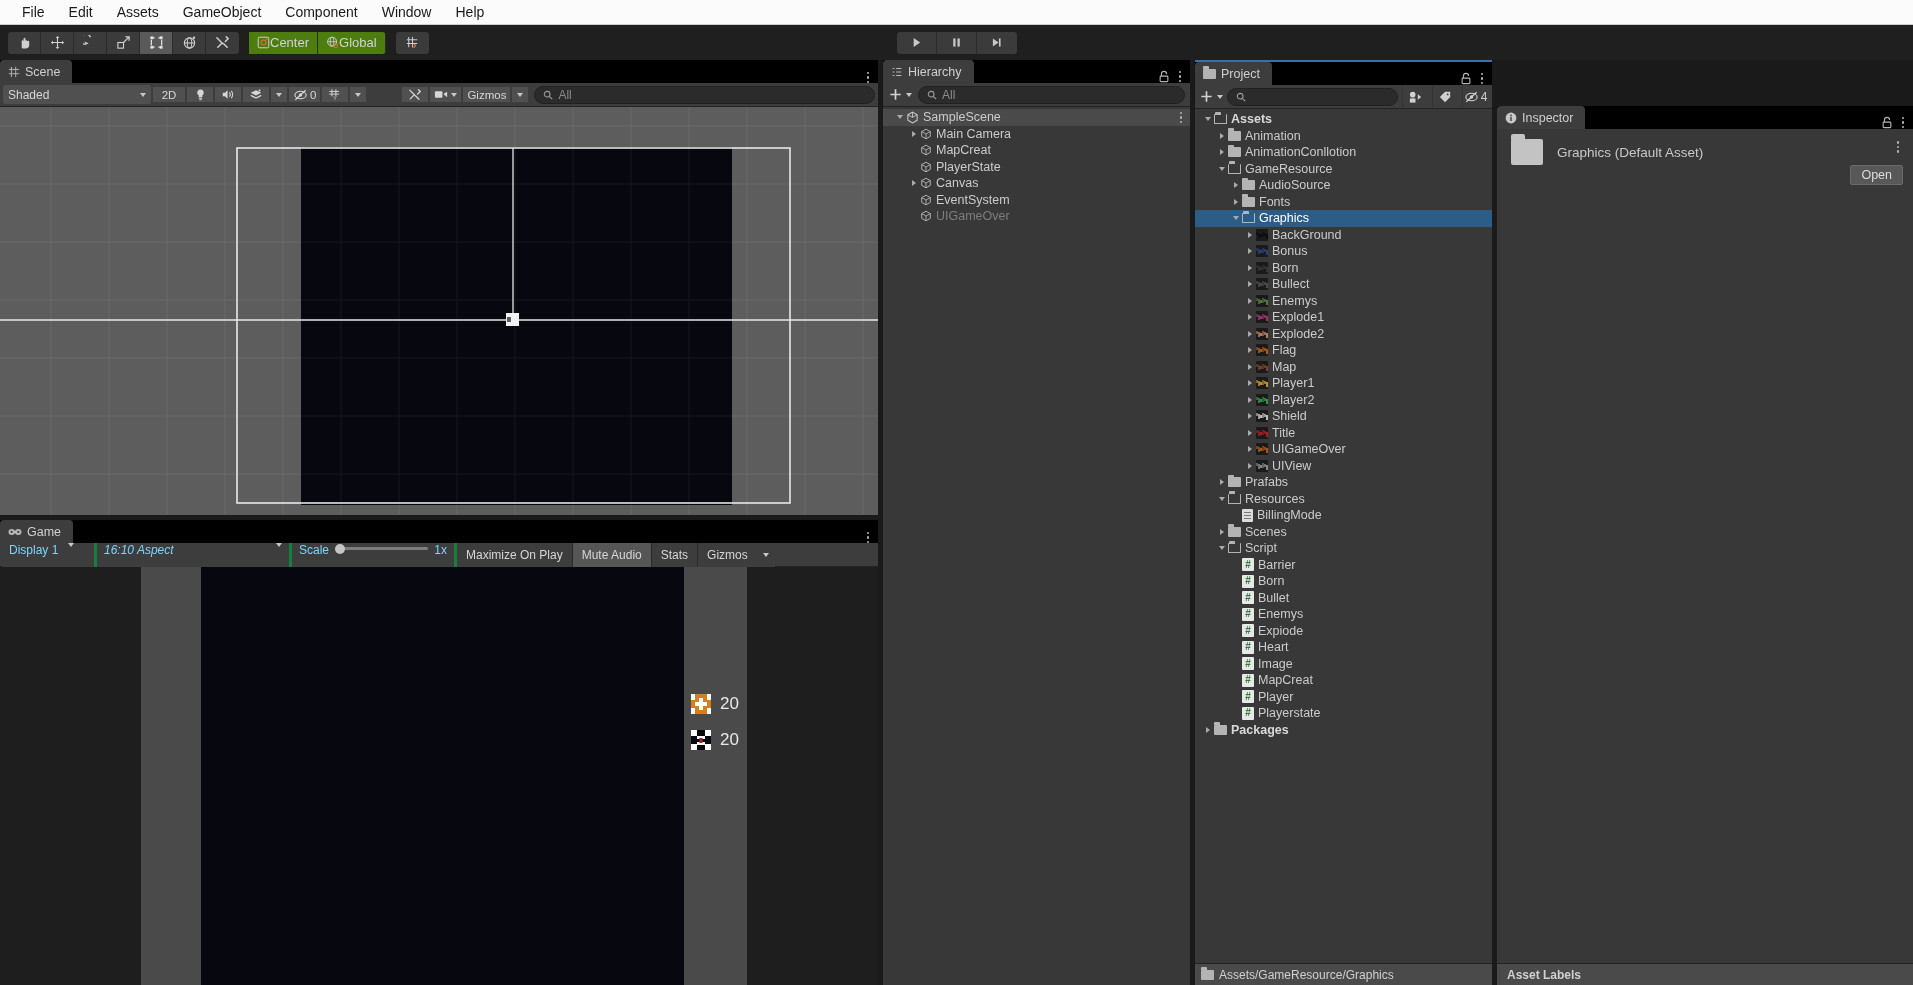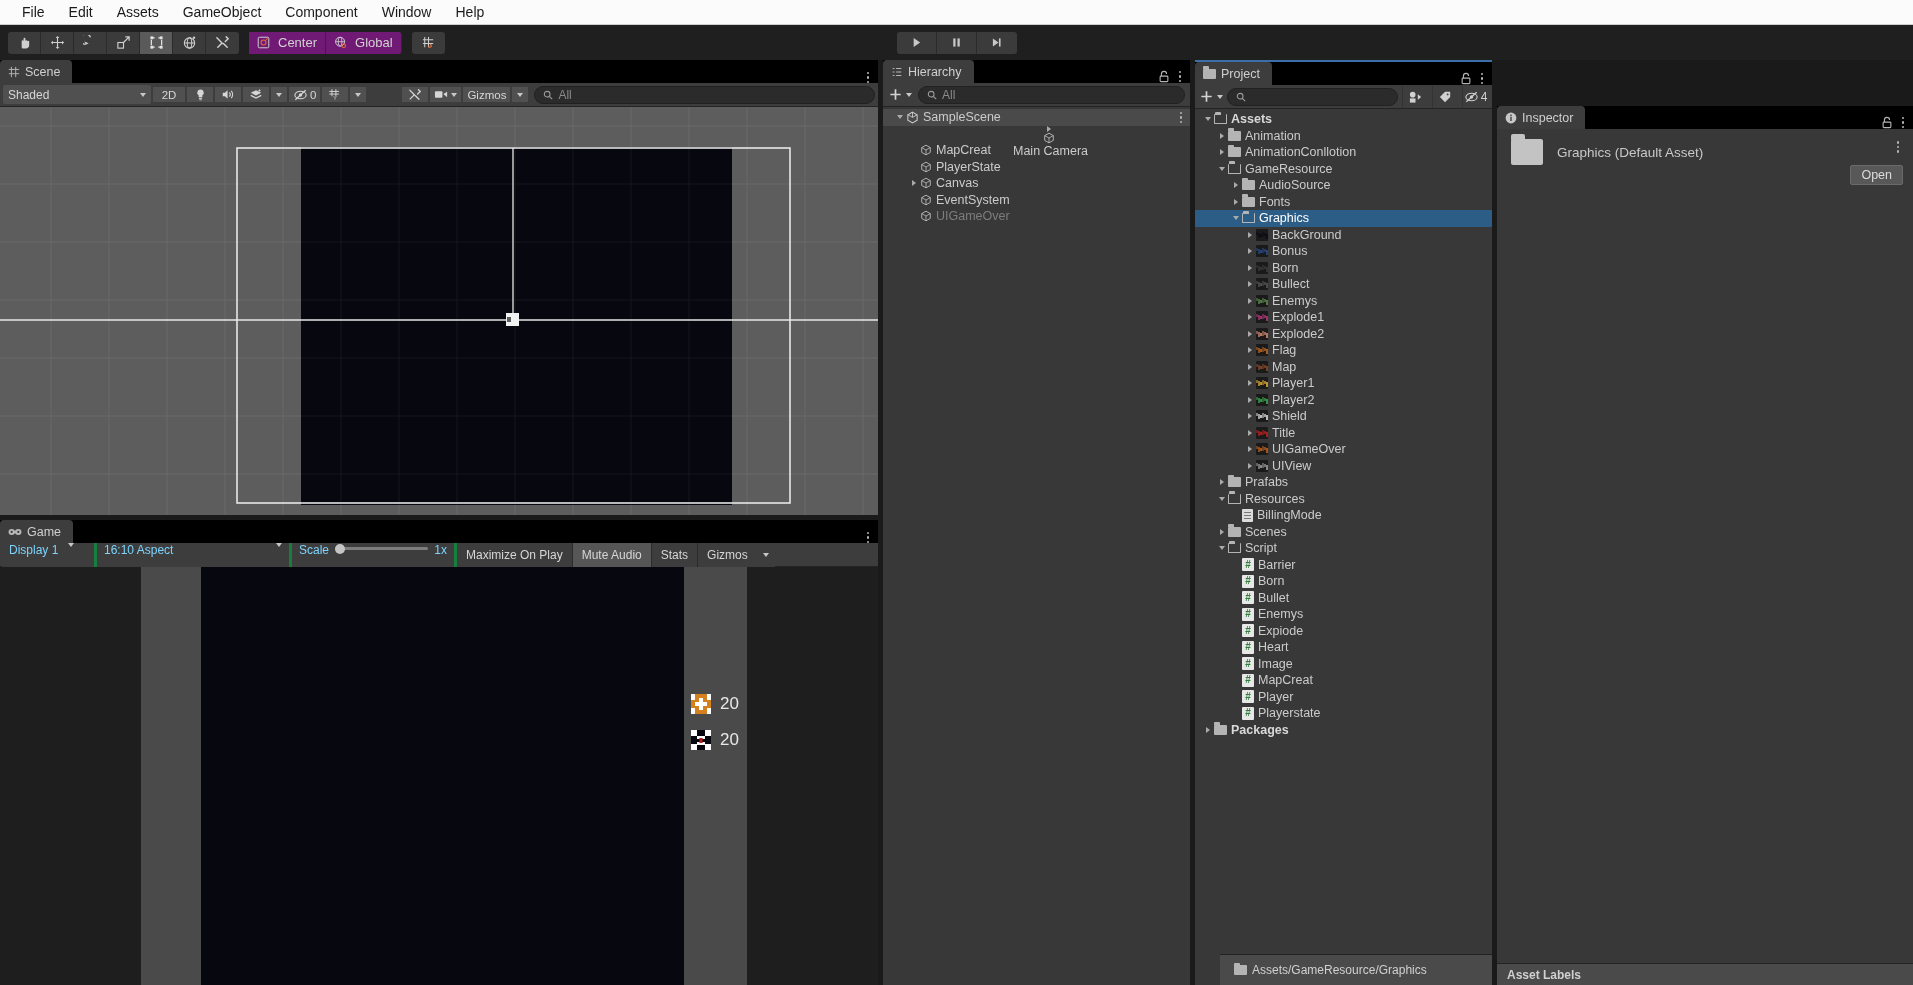--- a/index.html
+++ b/index.html
@@ -30,22 +30,22 @@
   .tbtn {
     width: 33px; height: 22px; background: #3b3b3b; display: flex;
     align-items: center; justify-content: center; cursor: default;
     border-right: 1px solid #2b2b2b;
   }
   .tbtn.active { background: #5a5a5a; }
   .tbtn:first-child { border-radius: 3px 0 0 3px; }
   .tbtn:last-child { border-radius: 0 3px 3px 0; border-right: none; }
   .tgroup { display: flex; margin-right: 10px; }
   .pivotbtn {
-    height: 22px; background: #701a75; display: flex; align-items: center;
-    padding: 0 8px; gap: 8px; color: #d2d2d2; font-size: 13px; cursor: default;
+    height: 22px; background: #4d7c0f; display: flex; align-items: center;
+    padding: 0 8px; gap: 0; color: #d2d2d2; font-size: 13px; cursor: default;
     border-right: 1px solid #2b2b2b;
   }
   .playgroup {
     position: absolute; left: 50%; transform: translateX(-50%); display: flex;
   }
   .playbtn {
     width: 40px; height: 22px; background: #3b3b3b; display:flex;
     align-items:center; justify-content:center; cursor: default;
     border-right: 1px solid #2b2b2b;
   }
@@ -161,24 +161,23 @@
     flex: 1; height: 18px; background: #2b2b2b; border-radius: 9px;
     display: flex; align-items: center; padding: 0 8px; gap: 5px;
     color: #8a8a8a; font-size: 12px; border: 1px solid #212121;
   }
   .pib {
     height: 22px; min-width: 26px; display:flex; align-items:center;
     justify-content:center; gap: 2px; color: #d0d0d0; font-size: 12px;
     cursor: default; border-left: 1px solid #333;
   }
   .proj-footer {
-    height: 31px; background: #4a4a4a; display: flex; align-items: center;
-    padding: 0 14px; gap: 5px; color: #d0d0d0; font-size: 12px;
+    height: 22px; background: #4a4a4a; display: flex; align-items: center;
+    padding: 0 6px; gap: 5px; color: #d0d0d0; font-size: 12px;
     border-top: 1px solid #232323;
-    margin-left: 25px;
   }
 
   
   .insp-col { flex: 1; margin-top: 46px; }
   .insp-body { flex: 1; padding: 10px 8px; position: relative; }
   .insp-head { display: flex; align-items: flex-start; gap: 14px; }
   .insp-title { color: #c8c8c8; font-size: 13.5px; padding-top: 6px; }
   .openbtn {
     position: absolute; right: 10px; top: 36px; background: #585858;
     color: #dcdcdc; font-size: 12.5px; padding: 2px 10px; border-radius: 2px;
@@ -514,21 +513,21 @@
                 <i></i>
                 <i></i>
               </div>
           </div>
         </div>
         <div class="game-toolbar">
           <div class="gdrop" style="width:95px;">
             <span>Display 1</span>
             <span class="tri tri-dd"></span>
           </div>
-          <div class="gdrop" style="width:195px; justify-content:space-between;">
+          <div class="gdrop" style="width:195px; justify-content:space-between;font-style:italic;">
             <span>16:10 Aspect</span>
             <span class="tri tri-dd"></span>
           </div>
           <div class="gdrop" style="width:165px; gap:6px;">
             <span>Scale</span>
             <span style="position:relative; flex:1; height:12px; display:flex; align-items:center;">
               <span style="position:absolute;left:0;right:0;height:3px;background:#7d7d7d;border-radius:2px;"></span>
               <span style="position:absolute;left:0;width:10px;height:10px;background:#c4c4c4;border-radius:50%;"></span>
             </span>
             <span>1x</span>
@@ -635,21 +634,21 @@
               <path d="M7 1.2l5 2.9v5.8L7 12.8 2 9.9V4.1z" stroke="#d0d0d0" stroke-width="1.1" fill="none"></path>
               <path d="M7 1.2v5.6M7 6.8L2 4.1M7 6.8l5-2.7" stroke="#d0d0d0" stroke-width="0.9" fill="none"></path>
             </svg>
             <span class="tlabel">SampleScene</span>
             <div class="kebab" style="position: absolute; right: 8px;">
               <i></i>
               <i></i>
               <i></i>
             </div>
           </div>
-          <div class="trow" style="padding-left: 24px; flex-direction: column;">
+          <div class="trow" style="padding-left: 24px;">
             <span class="arrow">
               <span class="tri tri-right"></span>
             </span>
             <svg width="13" height="13" viewBox="0 0 14 14" class="cube-ico">
               <path d="M7 1.4l5 2.8v5.6L7 12.6 2 9.8V4.2z" stroke="#c4c4c4" stroke-width="1" fill="none"></path>
               <path d="M2 4.2L7 7l5-2.8M7 7v5.6" stroke="#c4c4c4" stroke-width="0.9" fill="none"></path>
             </svg>
             <span class="tlabel">Main Camera</span>
           </div>
           <div class="trow" style="padding-left: 24px;">

